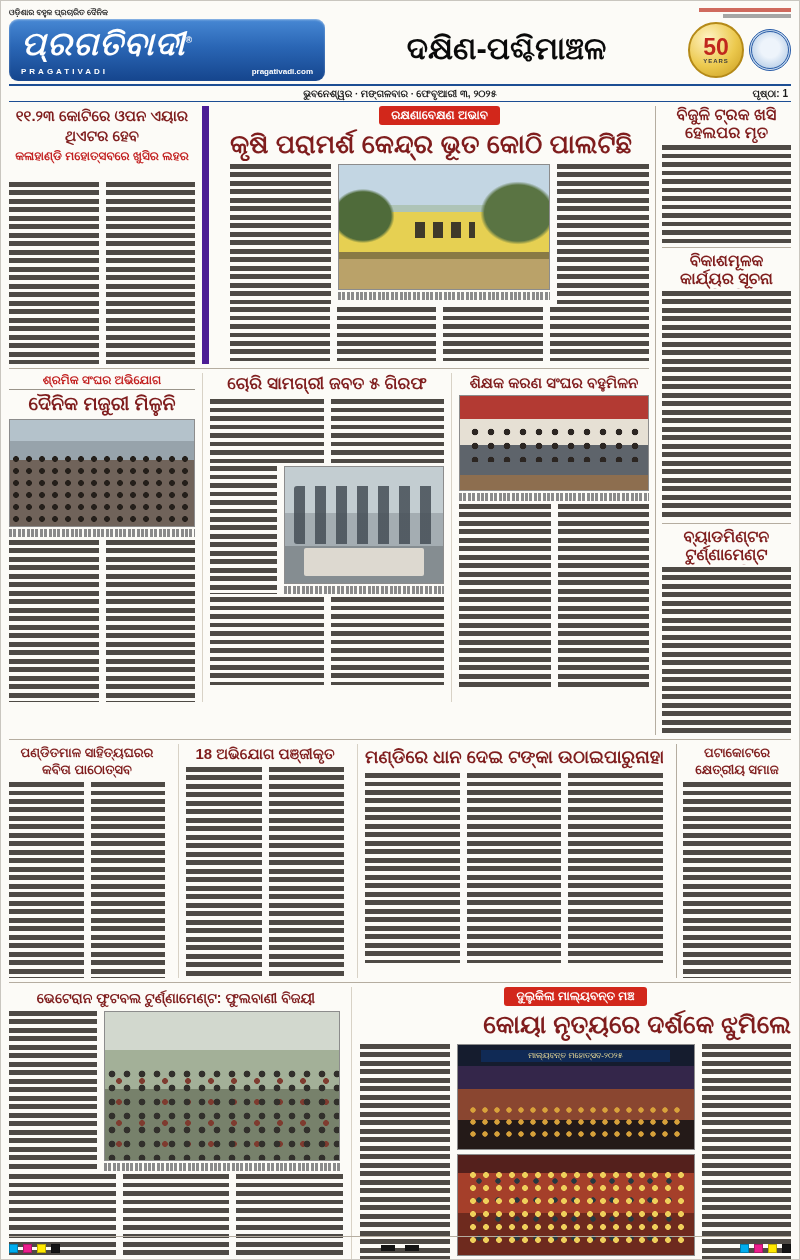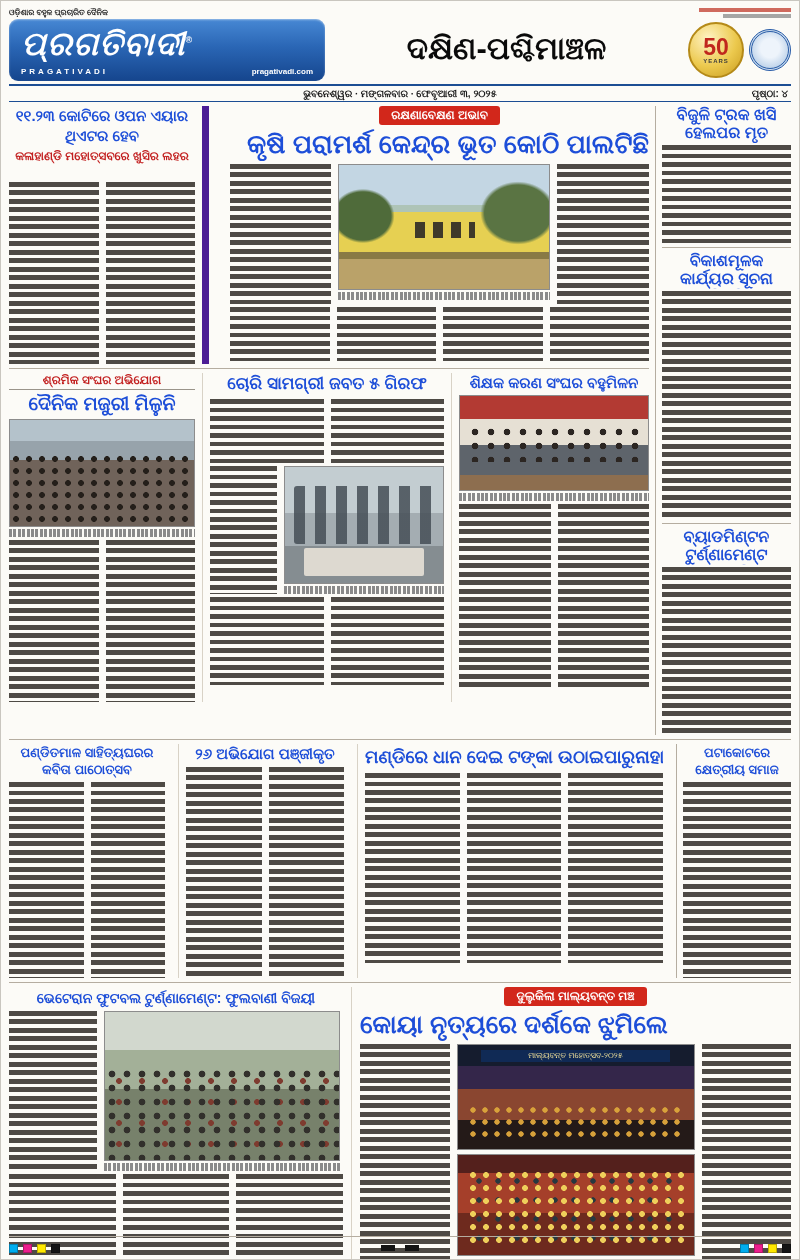--- a/index.html
+++ b/index.html
@@ -21,45 +21,45 @@
 .edition{flex:1;align-self:center;text-align:center;font-size:31px;font-weight:800;color:#0a0a0a;line-height:58px;height:60px;overflow:hidden;white-space:nowrap}
 .emblems{display:flex;align-items:center;gap:5px}
 .anniv{width:56px;height:56px;border-radius:50%;background:radial-gradient(circle at 35% 28%,#fff3c4,#ecc94e 55%,#c89b1e);border:2px solid #b58a18;display:flex;flex-direction:column;align-items:center;justify-content:center;text-align:center}
 .anniv .n{font-size:23px;font-weight:800;color:#c0271d;line-height:22px}
 .anniv .y{font-size:6px;letter-spacing:1px;color:#3a3a3a;font-weight:700}
 .stamp{width:42px;height:42px;border-radius:50%;border:3px double #2a5da8;background:radial-gradient(circle at 50% 45%,#eef4fb 35%,#c4d7ec 70%,#9fbede)}
 .daterule{margin-top:3px;border-top:2px solid #1c4e94;border-bottom:1px solid #1c4e94;position:relative;text-align:center;font-size:10px;font-weight:700;padding:2px 0;height:18px;color:#1a1a1a;overflow:hidden}
 .daterule .pageno{position:absolute;right:3px;top:2px}
 
 
-.hl{font-weight:800;color:#1d4ed8;overflow:hidden}
+.hl{font-weight:800;color:#7f1d1d;overflow:hidden}
 .centered{text-align:center}
 .cols{display:flex;gap:7px}
 .sim{flex:1;background:repeating-linear-gradient(180deg,#4e4a45 0px,#4e4a45 4.6px,rgba(0,0,0,0) 4.6px,rgba(0,0,0,0) 8.5px)}
 .cap{height:8px;margin-top:2px;background:repeating-linear-gradient(90deg,#8a8a8a 0 3px,rgba(0,0,0,0) 3px 4.4px)}
 .rowhr{border:none;border-top:1px solid #b5ada0;margin:4px 0}
 .pill{display:inline-block;background:#d2271b;color:#fff;font-weight:700;font-size:12px;line-height:17px;padding:1px 12px;border-radius:3px;overflow:hidden;max-width:100%;white-space:nowrap}
 .kickline{color:#c21f1f;font-weight:700;font-size:12px;text-align:center;border-bottom:1px solid #9a948a;padding-bottom:1px;overflow:hidden;white-space:nowrap;height:17px}
 .kickblue{color:#174f9c;font-weight:700;font-size:12px;text-align:center;overflow:hidden;white-space:nowrap;height:16px}
 .kickblue .dia{color:#e07b1f;margin-right:4px;font-size:11px}
 
 
 .h-a1{font-size:15px;line-height:20px;height:40px;text-align:center}
 .sub-a1{color:#c21f1f;font-weight:700;font-size:12px;line-height:16px;height:32px;text-align:center;overflow:hidden;margin:2px 0}
-.h-lead{font-size:26px;line-height:32px;height:33px;text-align:right;white-space:nowrap;margin:2px 0}
+.h-lead{font-size:26px;line-height:32px;height:33px;text-align:left;white-space:nowrap;margin:2px 0}
 .h-rail{font-size:16px;line-height:18px;height:37px;text-align:center;margin-bottom:2px}
 .h-b1{font-size:19px;line-height:24px;height:25px;text-align:center;white-space:nowrap;margin:2px 0}
 .h-b2{font-size:17px;line-height:22px;height:23px;text-align:center;white-space:nowrap;margin-bottom:3px}
 .h-b3{font-size:15px;line-height:19px;height:20px;text-align:center;white-space:nowrap;margin-bottom:2px}
 .h-c1{font-size:13px;line-height:17px;height:35px;text-align:center;margin-bottom:3px}
 .h-c2{font-size:15px;line-height:19px;height:20px;text-align:center;white-space:nowrap;margin-bottom:3px}
 .h-c3{font-size:18px;line-height:23px;height:24px;text-align:center;white-space:nowrap;margin:2px 0 3px}
 .h-c4{font-size:13px;line-height:17px;height:35px;text-align:center;margin-bottom:3px}
 .h-d1{font-size:14px;line-height:18px;height:19px;text-align:center;white-space:nowrap;margin:2px 0 3px}
-.h-koya{font-size:25px;line-height:31px;height:32px;text-align:left;white-space:nowrap;margin:2px 0 3px}
+.h-koya{font-size:25px;line-height:31px;height:32px;text-align:right;white-space:nowrap;margin:2px 0 3px}
 
 
 .ph{position:relative;border:1px solid #8c8c8c;overflow:hidden;background:#9a9a9a}
 .ph-building{height:126px;background:linear-gradient(180deg,#c3d6e3 0 32%,#aec4b7 32% 38%,#e6d052 38% 70%,#897a45 70% 76%,#baa269 76%)}
 .ph-building::before{content:"";position:absolute;left:-12px;top:16%;width:72px;height:50%;background:radial-gradient(ellipse at center,#4f6b3a 55%,rgba(0,0,0,0) 62%)}
 .ph-building::after{content:"";position:absolute;right:-12px;top:10%;width:86px;height:58%;background:radial-gradient(ellipse at center,#5a7443 55%,rgba(0,0,0,0) 62%)}
 .ph-building .win{position:absolute;left:36%;top:46%;width:60px;height:16px;background:repeating-linear-gradient(90deg,#3f3a2a 0 10px,rgba(0,0,0,0) 10px 18px)}
 .ph-crowd{height:108px;background:linear-gradient(180deg,#b4c2cb 0 20%,#97a3ab 20% 38%,#70635a 38%)}
 .ph-crowd::after{content:"";position:absolute;left:0;right:0;top:32%;bottom:0;background-image:radial-gradient(circle at 6px 5px,#241f1a 2.6px,rgba(0,0,0,0) 3.2px);background-size:13px 12px}
 .ph-police{height:118px;background:linear-gradient(180deg,#c3cdd1 0 40%,#a4adb2 40% 68%,#858d91 68%)}
@@ -129,21 +129,21 @@
       <div class="emblems">
         <div class="anniv">
           <span class="n">50</span>
           <span class="y">YEARS</span>
         </div>
         <div class="stamp"></div>
       </div>
     </div>
     <div class="daterule">
       <span>ଭୁବନେଶ୍ୱର ∙ ମଙ୍ଗଳବାର ∙ ଫେବୃଆରୀ ୩, ୨୦୨୫</span>
-      <span class="pageno">ପୃଷ୍ଠା: ୪</span>
+      <span class="pageno">ପୃଷ୍ଠା: 1</span>
     </div>
   </header>
 
   <div class="upper">
     <div class="leftmain">
 
       <section class="rowA">
         <article class="artA1">
           <h2 class="hl h-a1">୧୧.୨୩ କୋଟିରେ ଓପନ ଏୟାର ଥିଏଟର ହେବ</h2>
           <div class="sub-a1">କଳାହାଣ୍ଡି ମହୋତ୍ସବରେ ଖୁସିର ଲହର</div>
@@ -245,21 +245,21 @@
   <section class="rowC">
     <article class="artC1">
       <h2 class="hl h-c1">ପଣ୍ଡିତମାଳ ସାହିତ୍ୟଘରର କବିତା ପାଠୋତ୍ସବ</h2>
       <div class="cols">
         <div class="sim" style="height:196px"></div>
         <div class="sim" style="height:196px"></div>
       </div>
     </article>
 
     <article class="artC2">
-      <h2 class="hl h-c2">୨୬ ଅଭିଯୋଗ ପଞ୍ଜୀକୃତ</h2>
+      <h2 class="hl h-c2">18 ଅଭିଯୋଗ ପଞ୍ଜୀକୃତ</h2>
       <div class="cols">
         <div class="sim" style="height:210px"></div>
         <div class="sim" style="height:210px"></div>
       </div>
     </article>
 
     <article class="artC3">
       <h2 class="hl h-c3">ମଣ୍ଡିରେ ଧାନ ଦେଇ ଟଙ୍କା ଉଠାଇପାରୁନାହାନ୍ତି ଚାଷୀ</h2>
       <div class="cols">
         <div class="sim" style="height:190px"></div>

